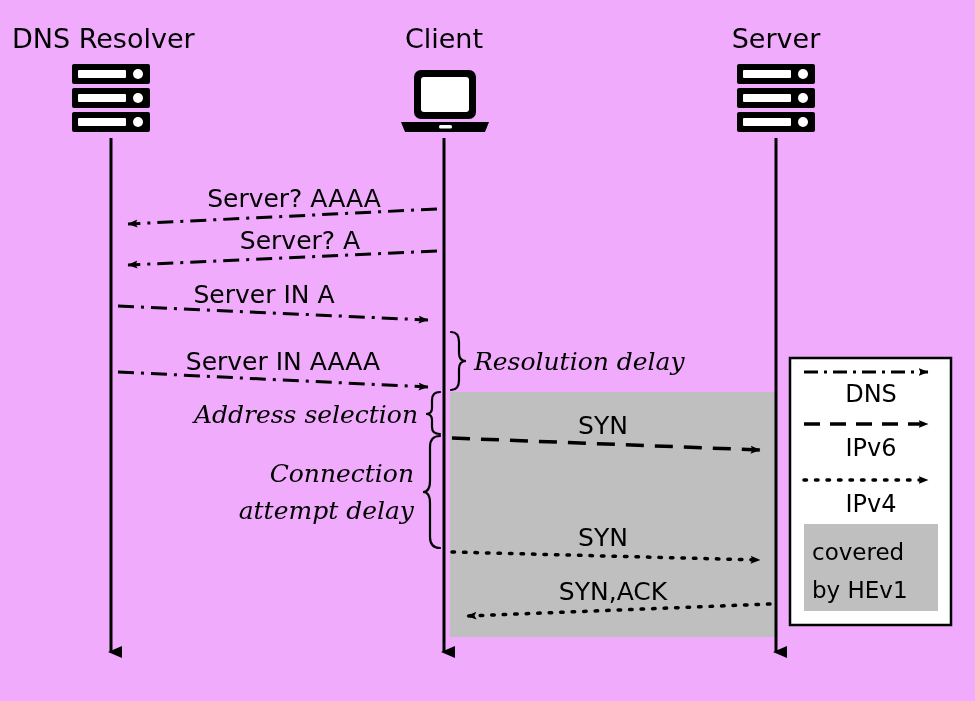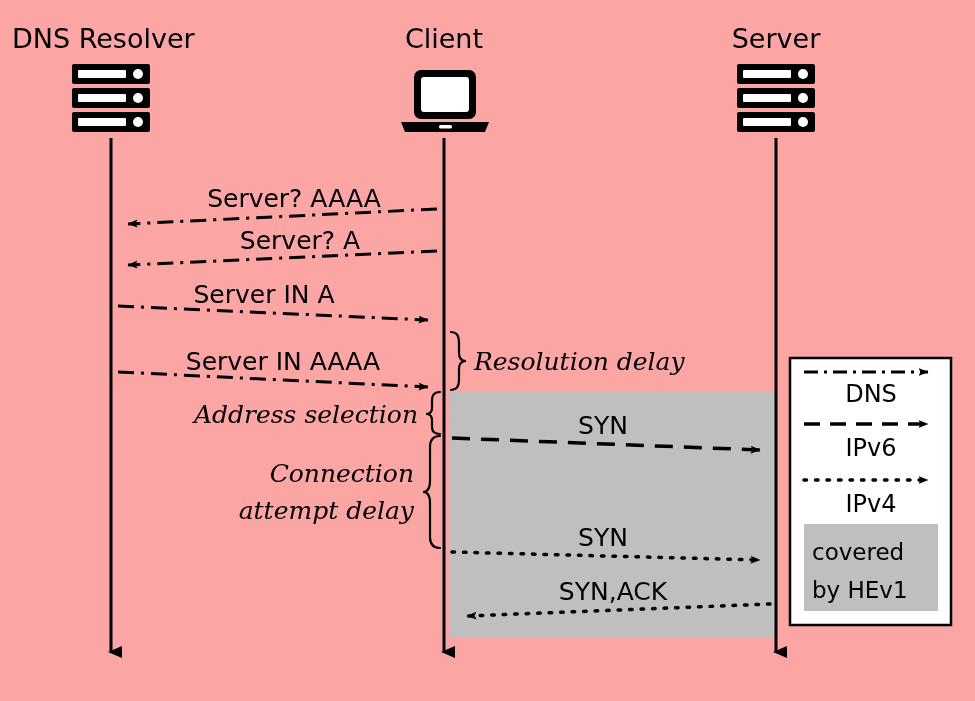--- a/index.html
+++ b/index.html
@@ -8,21 +8,21 @@
     padding: 0;
     background: #ffffff;
   }
   body {
     font-family: "DejaVu Sans", "Liberation Sans", sans-serif;
   }
   #diagram-root {
     position: relative;
     width: 975px;
     height: 701px;
-    background: #fca5a5;
+    background: #f0abfc;
     overflow: hidden;
   }
   #diagram-svg {
     position: absolute;
     left: 0;
     top: 0;
     width: 975px;
     height: 701px;
   }
   .actor-label {

